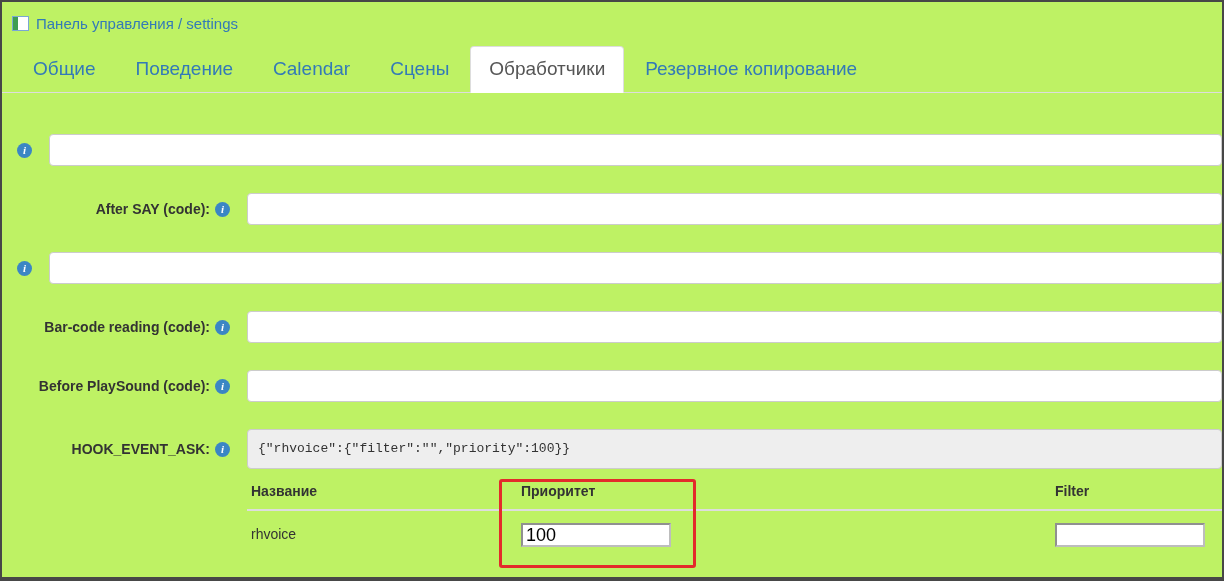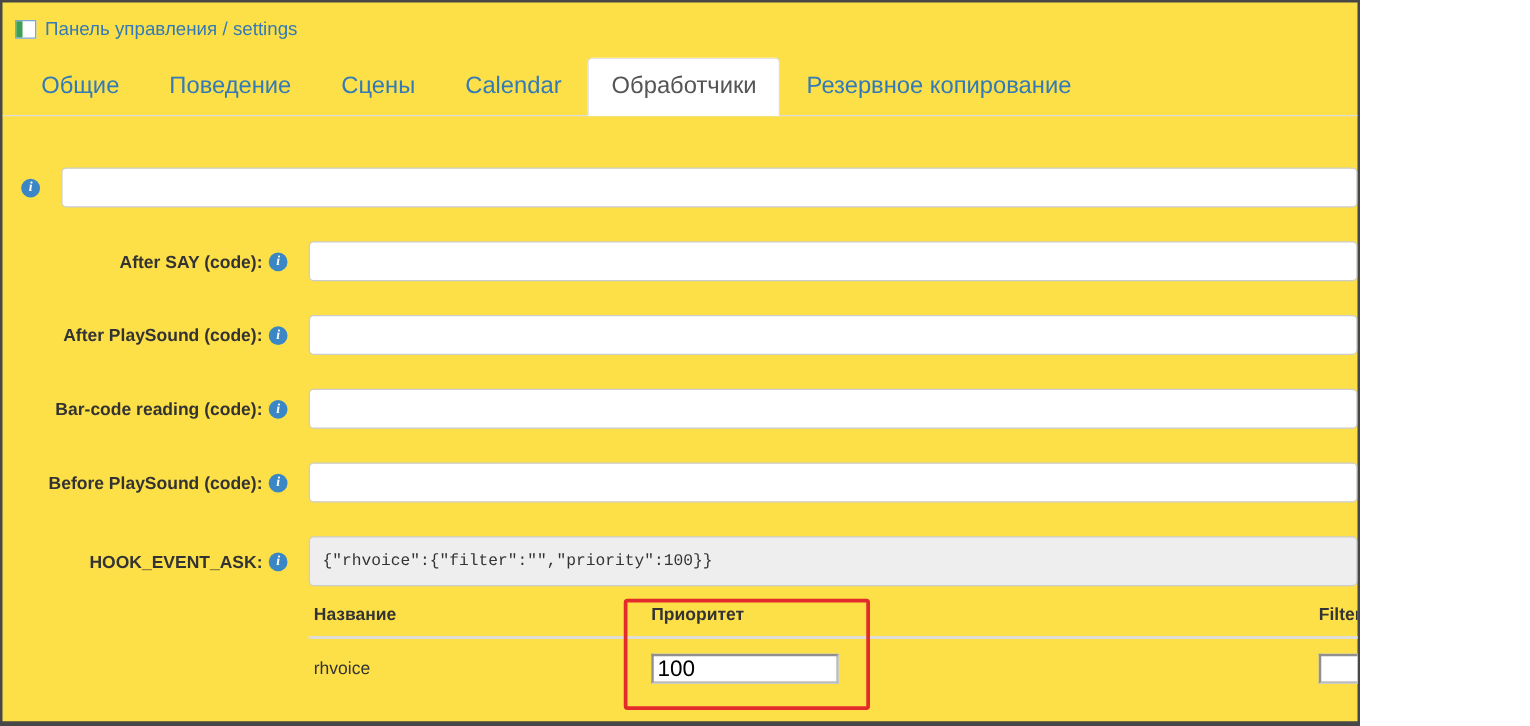--- a/index.html
+++ b/index.html
@@ -1,18 +1,18 @@
 <!DOCTYPE html>
 <html><head>
 <meta charset="utf-8">
 <style>
   html,body { margin:0; padding:0; background:#fff; font-family:"Liberation Sans",sans-serif; }
   .frame {
-    position:relative; width:1088px; height:581px; box-sizing:border-box;
-    border:2px solid #474747; border-bottom-width:4px; background:#fde047; overflow:hidden;
+    position:relative; width:1224px; height:581px; box-sizing:border-box;
+    border:2px solid #474747; border-bottom-width:4px; background:#bef264; overflow:hidden;
   }
   
   .header { display:flex; align-items:center; gap:7px; padding:13px 10px 0 10px; }
   .app-icon { width:15px; height:13px; border:1px solid #7aa7d4; background:#fff; position:relative; flex:none; }
   .app-icon::before { content:""; position:absolute; left:0; top:0; bottom:0; width:5px; background:#3e9e52; }
   .page-title { color:#337ab7; font-size:15px; text-decoration:none; }
 
   
   .tabs { display:flex; list-style:none; margin:14px 0 0 0; padding:0 0 0 12px; border-bottom:1px solid #ddd; }
   .tab { margin-right:2px; }
@@ -81,24 +81,24 @@
   </div>
 
   <ul class="tabs">
     <li class="tab">
       <a>Общие</a>
     </li>
     <li class="tab">
       <a>Поведение</a>
     </li>
     <li class="tab">
-      <a>Сцены</a>
+      <a>Calendar</a>
     </li>
     <li class="tab">
-      <a>Calendar</a>
+      <a>Сцены</a>
     </li>
     <li class="tab active">
       <a>Обработчики</a>
     </li>
     <li class="tab">
       <a>Резервное копирование</a>
     </li>
   </ul>
 
   <div class="content">
@@ -108,21 +108,20 @@
       <input class="form-input" type="text" value="" style="">
     </div>
 
     <div class="form-row">
       <label class="form-label">After SAY (code):</label>
       <span class="info-icon">i</span>
       <input class="form-input" type="text" value="" style="">
     </div>
 
     <div class="form-row">
-      <label class="form-label">After PlaySound (code):</label>
       <span class="info-icon">i</span>
       <input class="form-input" type="text" value="" style="">
     </div>
 
     <div class="form-row">
       <label class="form-label">Bar-code reading (code):</label>
       <span class="info-icon">i</span>
       <input class="form-input" type="text" value="" style="">
     </div>
 

